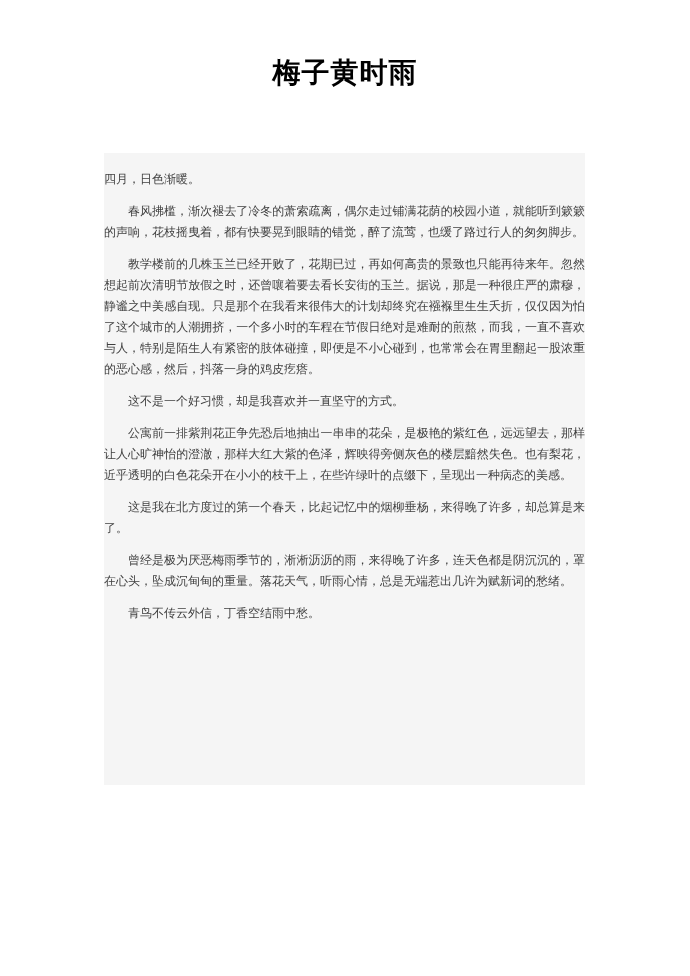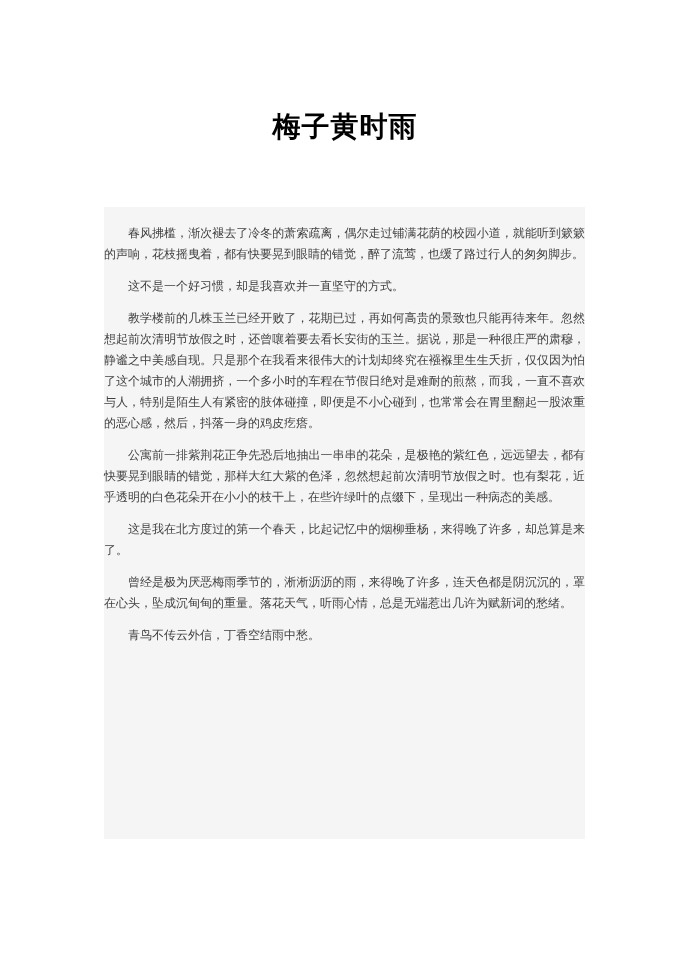--- a/index.html
+++ b/index.html
@@ -10,21 +10,21 @@
   .page {
     position: relative;
     width: 690px;
     height: 976px;
     background: #ffffff;
     overflow: hidden;
     font-family: "Liberation Sans", sans-serif;
   }
   .doc-title {
     margin: 0;
-    padding-top: 110px;
+    padding-top: 56px;
     text-align: center;
     font-family: "DejaVu Serif", serif;
     font-weight: bold;
     font-size: 28px;
     line-height: 34px;
     color: #000000;
     letter-spacing: 1px;
   }
   .content-area {
     box-sizing: border-box;
@@ -50,21 +50,22 @@
     margin-bottom: 0;
   }
 </style>
 </head>
 <body>
 
 <div class="page">
   <h1 class="doc-title">梅子黄时雨</h1>
 
   <div class="content-area">
+    <p class="first">四月，日色渐暖。</p>
     <p>春风拂槛，渐次褪去了冷冬的萧索疏离，偶尔走过铺满花荫的校园小道，就能听到簌簌的声响，花枝摇曳着，都有快要晃到眼睛的错觉，醉了流莺，也缓了路过行人的匆匆脚步。</p>
+    <p>教学楼前的几株玉兰已经开败了，花期已过，再如何高贵的景致也只能再待来年。忽然想起前次清明节放假之时，还曾嚷着要去看长安街的玉兰。据说，那是一种很庄严的肃穆，静谧之中美感自现。只是那个在我看来很伟大的计划却终究在襁褓里生生夭折，仅仅因为怕了这个城市的人潮拥挤，一个多小时的车程在节假日绝对是难耐的煎熬，而我，一直不喜欢与人，特别是陌生人有紧密的肢体碰撞，即便是不小心碰到，也常常会在胃里翻起一股浓重的恶心感，然后，抖落一身的鸡皮疙瘩。</p>
     <p>这不是一个好习惯，却是我喜欢并一直坚守的方式。</p>
-    <p>教学楼前的几株玉兰已经开败了，花期已过，再如何高贵的景致也只能再待来年。忽然想起前次清明节放假之时，还曾嚷着要去看长安街的玉兰。据说，那是一种很庄严的肃穆，静谧之中美感自现。只是那个在我看来很伟大的计划却终究在襁褓里生生夭折，仅仅因为怕了这个城市的人潮拥挤，一个多小时的车程在节假日绝对是难耐的煎熬，而我，一直不喜欢与人，特别是陌生人有紧密的肢体碰撞，即便是不小心碰到，也常常会在胃里翻起一股浓重的恶心感，然后，抖落一身的鸡皮疙瘩。</p>
-    <p>公寓前一排紫荆花正争先恐后地抽出一串串的花朵，是极艳的紫红色，远远望去，都有快要晃到眼睛的错觉，那样大红大紫的色泽，忽然想起前次清明节放假之时。也有梨花，近乎透明的白色花朵开在小小的枝干上，在些许绿叶的点缀下，呈现出一种病态的美感。</p>
+    <p>公寓前一排紫荆花正争先恐后地抽出一串串的花朵，是极艳的紫红色，远远望去，那样让人心旷神怡的澄澈，那样大红大紫的色泽，辉映得旁侧灰色的楼层黯然失色。也有梨花，近乎透明的白色花朵开在小小的枝干上，在些许绿叶的点缀下，呈现出一种病态的美感。</p>
     <p>这是我在北方度过的第一个春天，比起记忆中的烟柳垂杨，来得晚了许多，却总算是来了。</p>
     <p>曾经是极为厌恶梅雨季节的，淅淅沥沥的雨，来得晚了许多，连天色都是阴沉沉的，罩在心头，坠成沉甸甸的重量。落花天气，听雨心情，总是无端惹出几许为赋新词的愁绪。</p>
     <p>青鸟不传云外信，丁香空结雨中愁。</p>
   </div>
 </div>
 
 </body></html>

